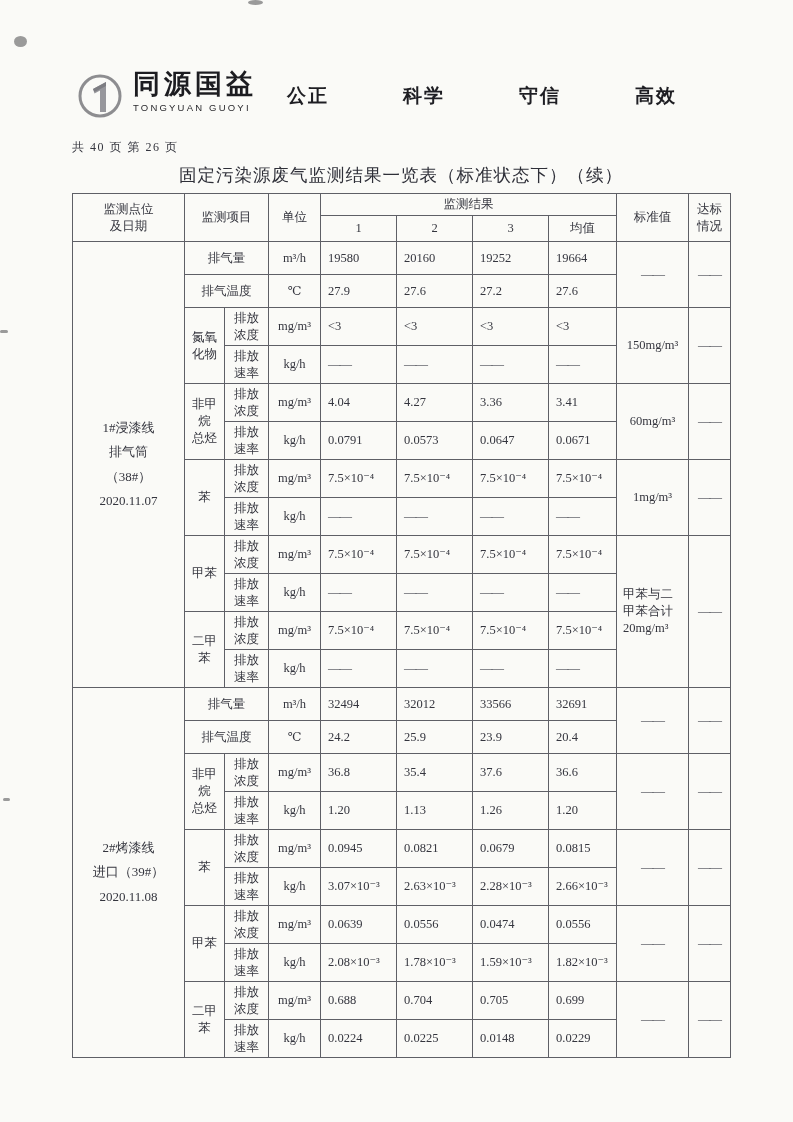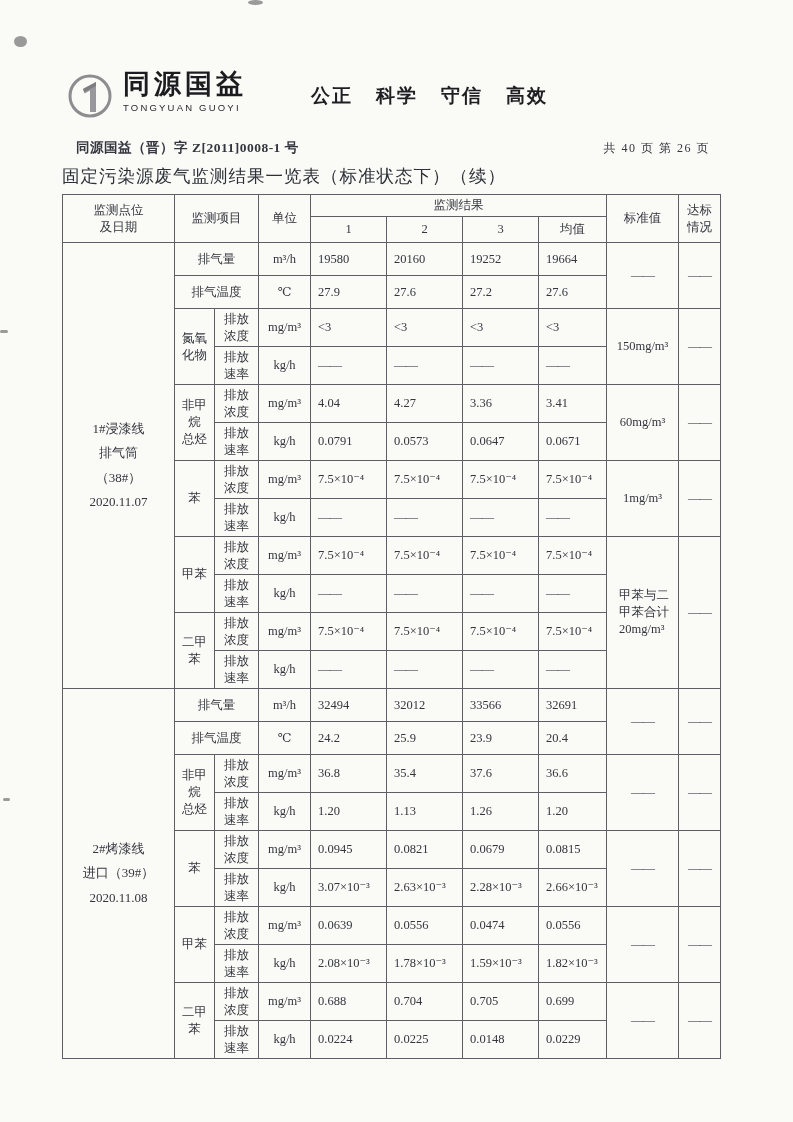--- a/index.html
+++ b/index.html
@@ -3,38 +3,38 @@
 <meta charset="utf-8">
 <style>
   html,body{margin:0;padding:0;}
   body{
     width:793px;height:1122px;position:relative;overflow:hidden;
     background:#fafaf7;
     font-family:"Liberation Serif","DejaVu Serif",serif;
     color:#34353e;
   }
   .speck{position:absolute;background:#4a4a4e;border-radius:50%;opacity:.55;}
-  .content{position:absolute;left:62px;top:70px;width:658px;}
+  .content{position:absolute;left:72px;top:70px;width:658px;}
   .letterhead{display:flex;align-items:flex-start;}
   .brand{display:flex;align-items:flex-start;gap:9px;margin-left:4px;}
   .logo{margin-top:2px;}
   .brand-cn{
     font-family:"Liberation Sans","DejaVu Sans",sans-serif;
     font-size:27px;font-weight:700;letter-spacing:4px;color:#1c1c20;line-height:1.1;
   }
   .brand-en{
     font-family:"Liberation Sans","DejaVu Sans",sans-serif;
     font-size:9.5px;font-weight:400;letter-spacing:2.2px;color:#2a2a2e;margin-top:2px;
   }
-  .slogan{display:flex;gap:23px;margin-left:64px;margin-top:13px;
+  .slogan{display:flex;gap:74px;margin-left:30px;margin-top:13px;
     font-size:19px;font-weight:700;color:#1e1e23;letter-spacing:2px;}
   .docline{display:flex;justify-content:space-between;align-items:baseline;margin-top:15px;}
   .doc-no{font-size:13.5px;font-weight:700;letter-spacing:.5px;margin-left:14px;}
   .page-counter{font-size:12px;letter-spacing:1.5px;margin-right:10px;}
-  .title{text-align:left;font-size:17.5px;letter-spacing:1px;margin-top:7px;color:#2e2f38;}
+  .title{text-align:center;font-size:17.5px;letter-spacing:1px;margin-top:7px;color:#2e2f38;}
   table{border-collapse:collapse;table-layout:fixed;width:658px;margin-top:6px;border-radius:20px;}
   td{
     border:1px solid #5e5f66;text-align:center;vertical-align:middle;
     font-size:12.5px;line-height:1.35;padding:1px 2px;color:#34353e;
     overflow:hidden;
   }
   .pre{white-space:pre-line;}
   .num{text-align:left;padding-left:7px;}
   .pt{line-height:1.85;font-size:13px;}
   tr.h1{height:22px}
@@ -69,21 +69,20 @@
     </div>
     <div class="slogan">
       <span>公正</span>
       <span>科学</span>
       <span>守信</span>
       <span>高效</span>
     </div>
   </div>
 
   <div class="docline">
-    <span class="doc-no">同源国益（晋）字 Z[2011]0008-1 号</span>
     <span class="page-counter">共 40 页   第 26 页</span>
   </div>
 
   <div class="title">固定污染源废气监测结果一览表（标准状态下）（续）</div>
 
   <table>
     <colgroup>
       <col style="width:112px">
         <col style="width:40px">
         <col style="width:44px">
@@ -203,21 +202,21 @@
       </tr>
       <tr class="r38">
         <td rowspan="2">甲苯</td>
         <td class="pre">排放
 浓度</td>
         <td>mg/m³</td>
         <td class="num">7.5×10⁻⁴</td>
         <td class="num">7.5×10⁻⁴</td>
         <td class="num">7.5×10⁻⁴</td>
         <td class="num">7.5×10⁻⁴</td>
-        <td rowspan="4" class="pre" style="text-align:left;padding-left:12px;">甲苯与二
+        <td rowspan="4" class="pre" style="text-align:left;padding-left:6px;">甲苯与二
 甲苯合计
 20mg/m³</td>
         <td rowspan="4" class="dash">——</td>
       </tr>
       <tr class="r38">
         <td class="pre">排放
 速率</td>
         <td>kg/h</td>
         <td class="num dash">——</td>
         <td class="num dash">——</td>

